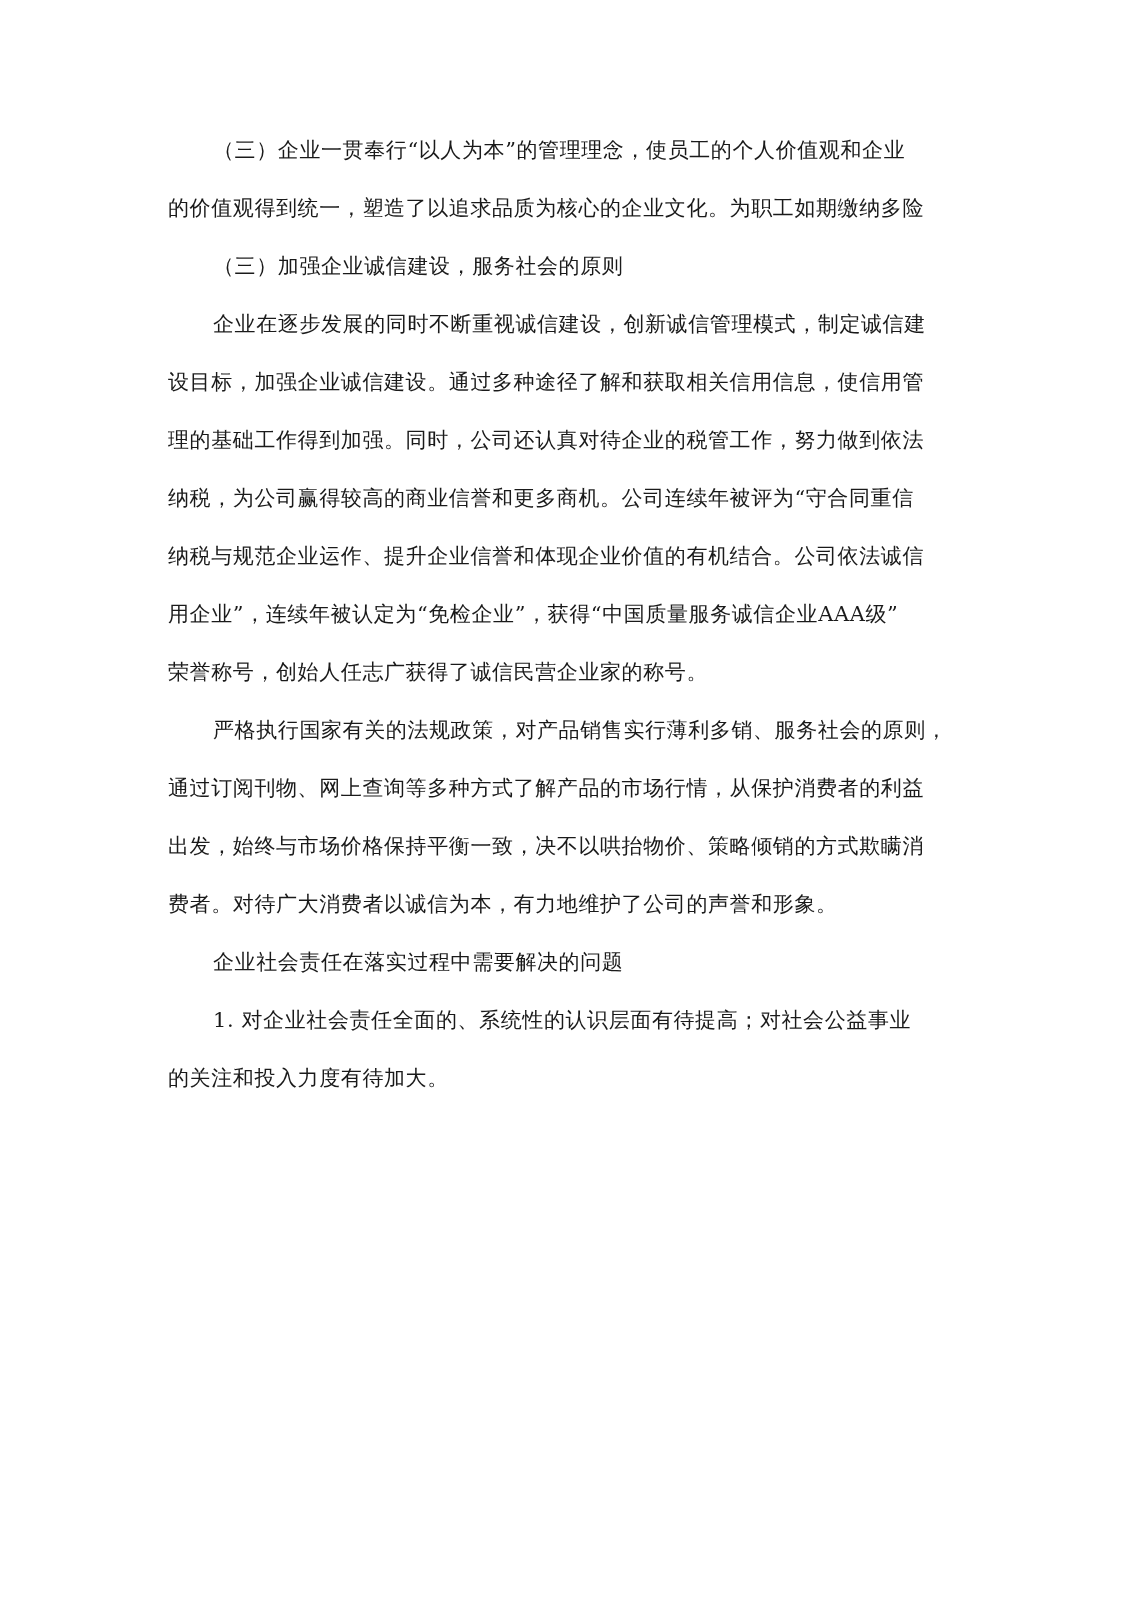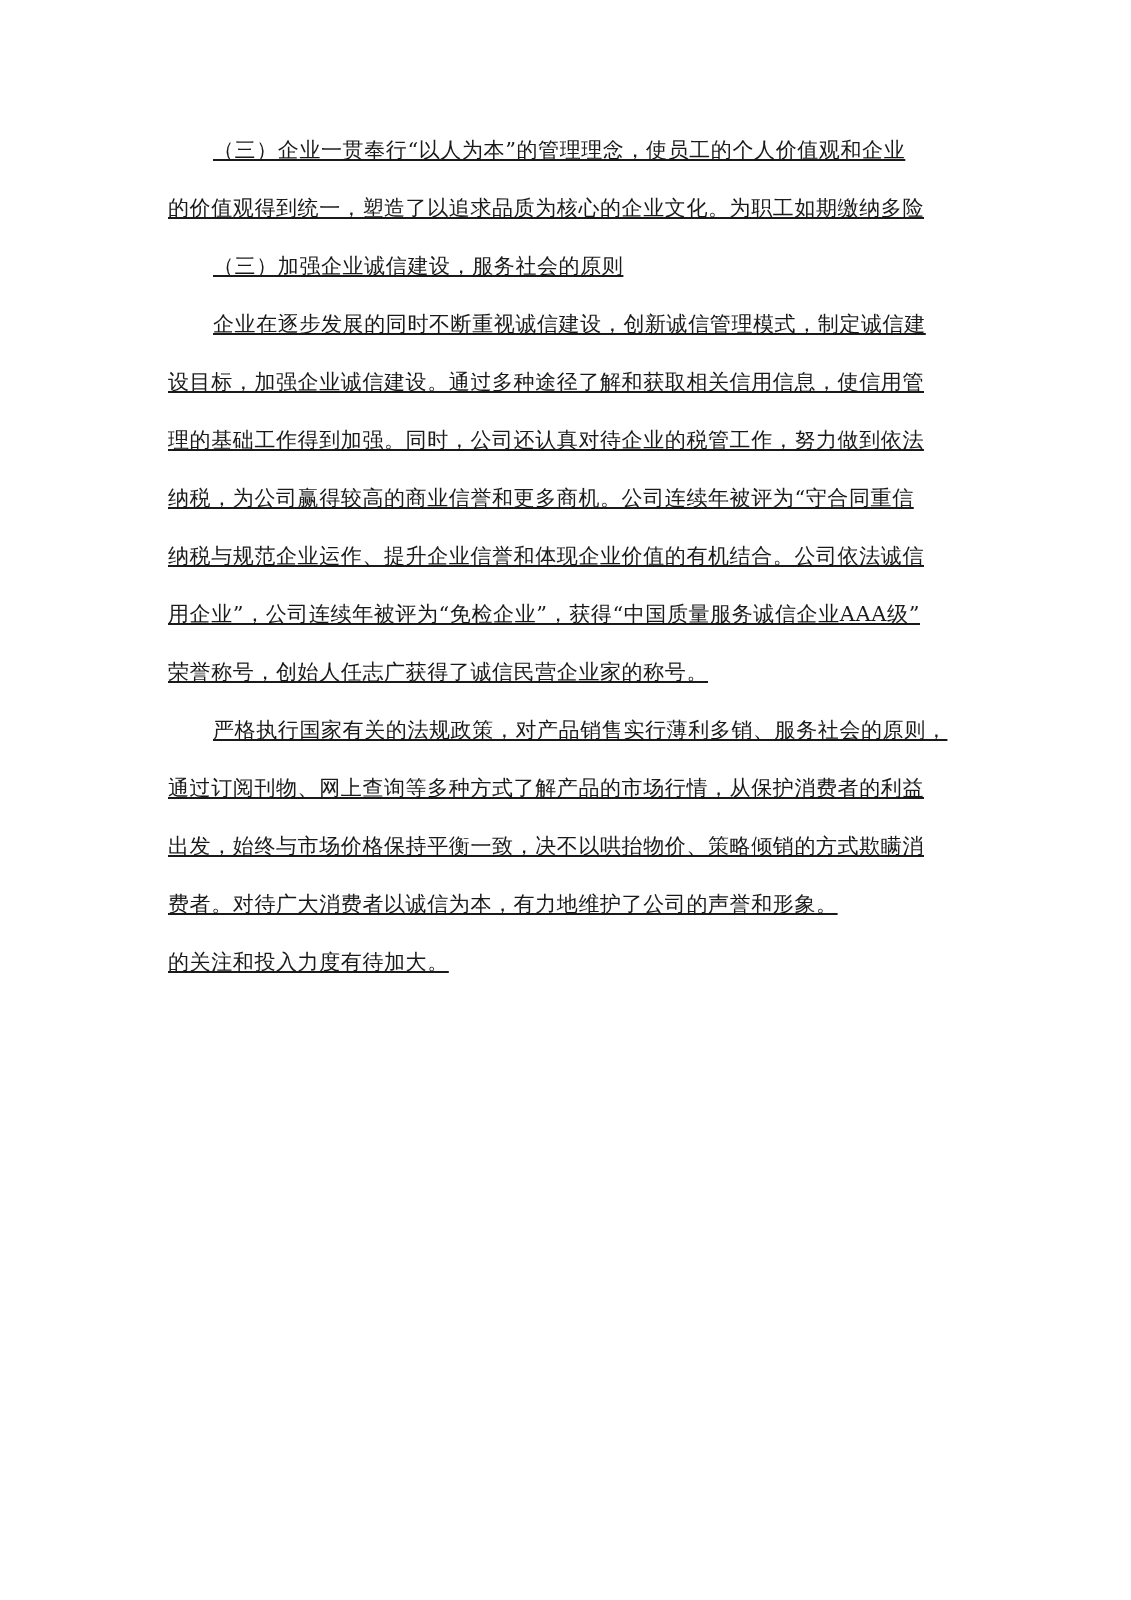--- a/index.html
+++ b/index.html
@@ -13,21 +13,20 @@
       position: relative;
       overflow: hidden;
       font-family: "DejaVu Serif", "Liberation Serif", serif;
       color: #1a1a1a;
     }
     .page {
       position: absolute;
       left: 168px;
       top: 128px;
       width: 774px;
-      text-decoration: underline;
     }
     .line {
       height: 58px;
       line-height: 44px;
       font-size: 21px;
       white-space: nowrap;
       letter-spacing: 0.6px;
     }
     .indent {
       padding-left: 45px;
@@ -46,30 +45,34 @@
   <div>
     <div class="line indent">（三）加强企业诚信建设，服务社会的原则</div>
   </div>
 
   <div>
     <div class="line indent">企业在逐步发展的同时不断重视诚信建设，创新诚信管理模式，制定诚信建</div>
     <div class="line">设目标，加强企业诚信建设。通过多种途径了解和获取相关信用信息，使信用管</div>
     <div class="line">理的基础工作得到加强。同时，公司还认真对待企业的税管工作，努力做到依法</div>
     <div class="line">纳税，为公司赢得较高的商业信誉和更多商机。公司连续年被评为“守合同重信</div>
     <div class="line">纳税与规范企业运作、提升企业信誉和体现企业价值的有机结合。公司依法诚信</div>
-    <div class="line">用企业”，公司连续年被评为“免检企业”，获得“中国质量服务诚信企业AAA级”</div>
+    <div class="line">用企业”，连续年被认定为“免检企业”，获得“中国质量服务诚信企业AAA级”</div>
     <div class="line">荣誉称号，创始人任志广获得了诚信民营企业家的称号。</div>
   </div>
 
   <div>
     <div class="line indent">严格执行国家有关的法规政策，对产品销售实行薄利多销、服务社会的原则，</div>
     <div class="line">通过订阅刊物、网上查询等多种方式了解产品的市场行情，从保护消费者的利益</div>
     <div class="line">出发，始终与市场价格保持平衡一致，决不以哄抬物价、策略倾销的方式欺瞒消</div>
     <div class="line">费者。对待广大消费者以诚信为本，有力地维护了公司的声誉和形象。</div>
   </div>
 
+  <div>
+    <div class="line indent">企业社会责任在落实过程中需要解决的问题</div>
+  </div>
 
 
   <div>
+    <div class="line indent">1. 对企业社会责任全面的、系统性的认识层面有待提高；对社会公益事业</div>
     <div class="line">的关注和投入力度有待加大。</div>
   </div>
 
 </div>
 
 </body></html>

